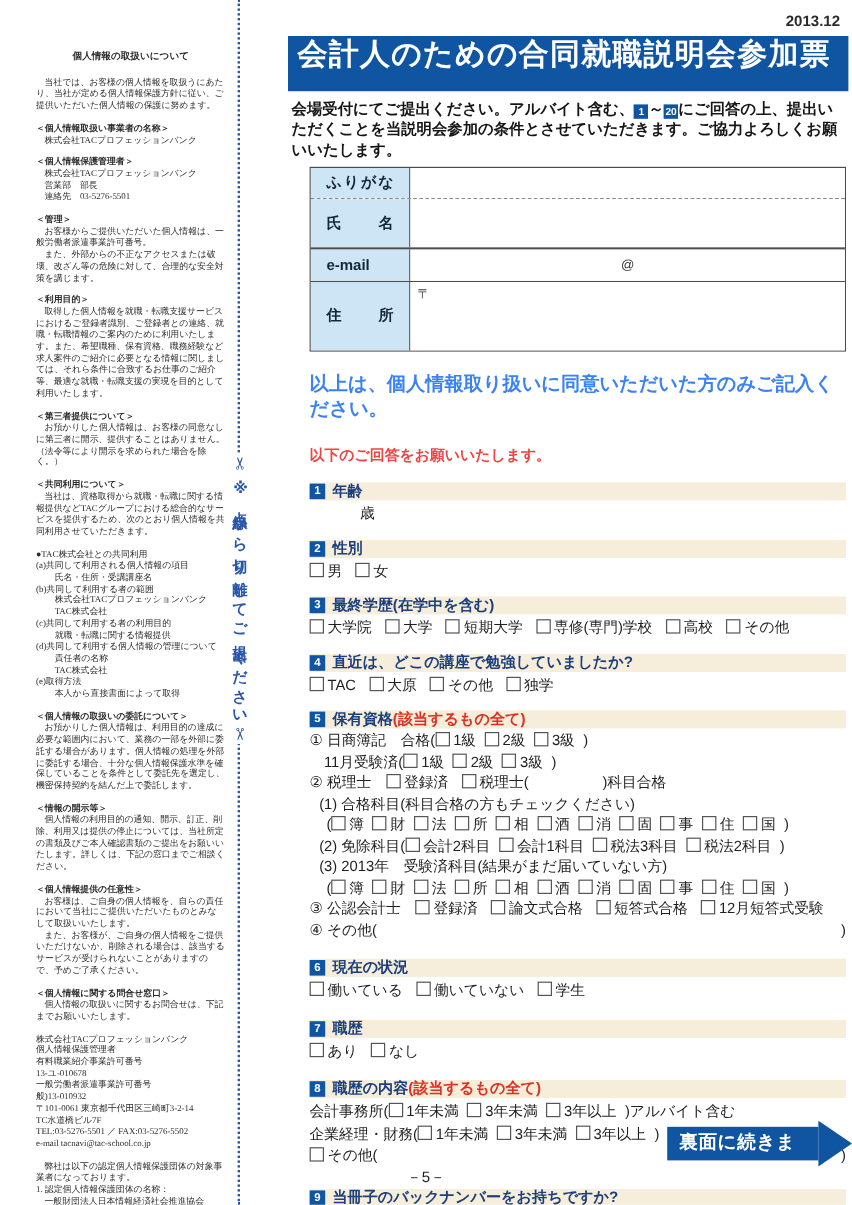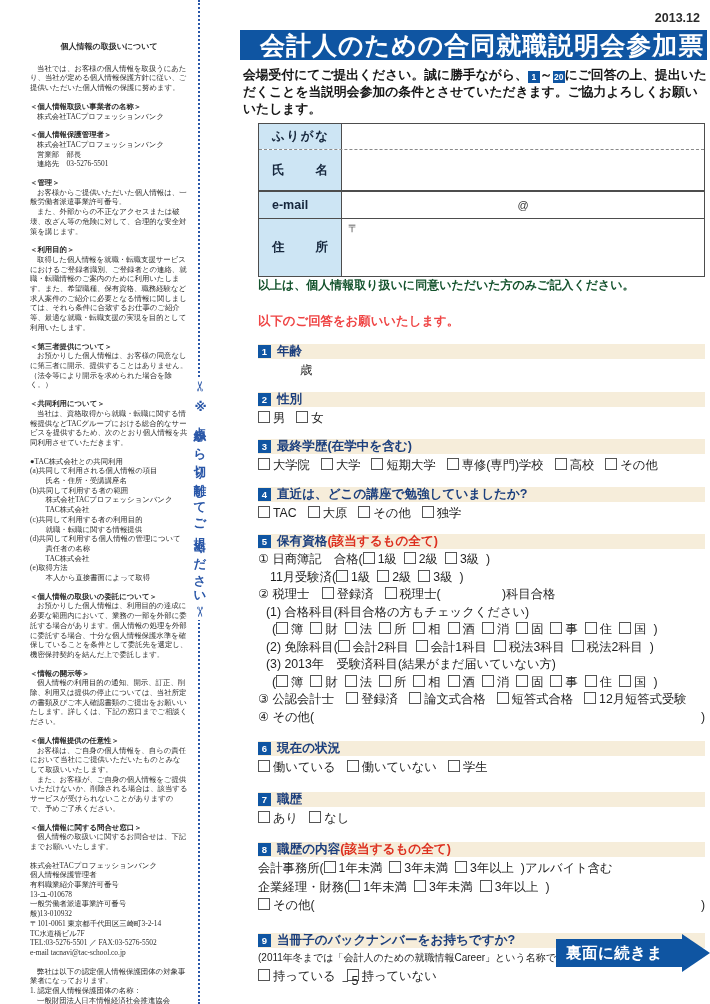--- a/index.html
+++ b/index.html
@@ -27,23 +27,23 @@
   .scis{font-size:14px;line-height:16px;}
   .s-top{transform:rotate(-90deg);}
   .s-bot{transform:rotate(90deg);}
   .cut-text{writing-mode:vertical-rl;font-size:12.5px;font-weight:bold;
             letter-spacing:2.5px;margin:5px 0;}
 
   
   .main{position:absolute;left:240px;top:0;width:467px;}
   .date{padding-top:11px;padding-right:7px;text-align:right;
         font-size:12.5px;font-weight:bold;color:#2b2b2b;}
-  .title-bar{margin-top:5px;height:30px;background:#0f55a2;color:#fff;
+  .title-bar{margin-top:5px;height:46px;background:#0f55a2;color:#fff;
              font-weight:bold;font-size:25px;line-height:30px;
-             padding-left:20px;letter-spacing:1px;}
+             padding-left:8px;letter-spacing:1px;}
   .intro{margin-top:6px;margin-left:3px;font-size:12.8px;font-weight:600;
          line-height:17px;color:#161616;}
   .badge{display:inline-block;width:12px;height:12px;background:#0f55a2;color:#fff;
          font-size:8.5px;font-weight:bold;line-height:12px;text-align:center;
          vertical-align:-1px;}
 
   .content{margin-left:18px;width:447px;}
 
   
   .ftable{margin-top:6px;border:1.5px solid #4d4d4d;}
@@ -52,21 +52,21 @@
       border-right:1px solid #4d4d4d;display:flex;align-items:center;}
   .fl > span{width:100%;text-align:justify;text-align-last:justify;padding:0 13px;}
   .fv{flex:1;background:#fff;position:relative;}
   .r-furigana{height:25px;border-bottom:1px dashed #8a8a8a;}
   .r-name{height:40px;border-bottom:2px solid #4d4d4d;}
   .r-email{height:26px;border-bottom:1px solid #4d4d4d;}
   .r-addr{height:57px;}
   .at{display:block;text-align:center;line-height:26px;font-size:11px;color:#333;}
   .postal{position:absolute;left:6px;top:3px;font-size:10.5px;color:#333;}
 
-  .consent{margin-top:0;font-size:12px;font-weight:600;color:#14532d;}
+  .consent{margin-top:17px;font-size:16px;font-weight:600;color:#3b82f6;}
   .prompt{margin-top:19px;font-size:12.4px;font-weight:600;color:#ef4444;}
 
   
   .q{margin-top:14px;}
   .q6x{margin-top:17px;}
   .q9x{margin-top:20px;}
   .q-head{height:15px;background:#f6edda;display:flex;align-items:center;}
   .q-no{width:13px;height:13px;background:#0f55a2;color:#fff;font-size:9.5px;
         font-weight:bold;line-height:13px;text-align:center;flex:0 0 13px;margin-right:6px;}
   .q-title{font-size:12.6px;font-weight:bold;color:#1c3f7d;line-height:15px;}
@@ -163,21 +163,21 @@
   </div>
 
   <div class="main">
     <div class="date">2013.12</div>
 
     <div class="title-bar">
       <span>会計人のための合同就職説明会参加票</span>
     </div>
 
     <div class="intro">
-      <span>会場受付にてご提出ください。誠に勝手ながら、</span><span class="badge">1</span><span>～</span><span class="badge">20</span><span>にご回答の上、提出いただくことを当説明会参加の条件とさせていただきます。ご協力よろしくお願いいたします。</span>
+      <span>会場受付にてご提出ください。アルバイト含む、</span><span class="badge">1</span><span>～</span><span class="badge">20</span><span>にご回答の上、提出いただくことを当説明会参加の条件とさせていただきます。ご協力よろしくお願いいたします。</span>
     </div>
 
     <div class="content">
 
       <div class="ftable">
         <div class="frow r-furigana">
           <div class="fl">
               <span>ふりがな</span>
             </div>
           <div class="fv"></div>

